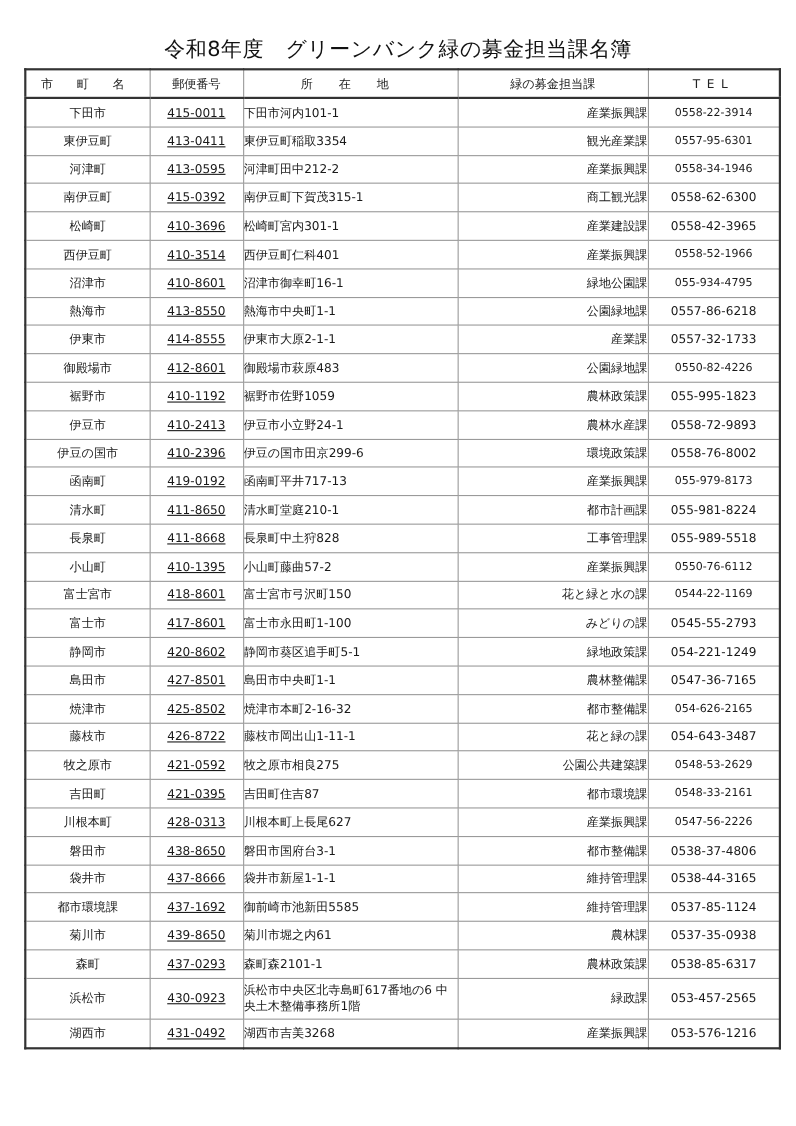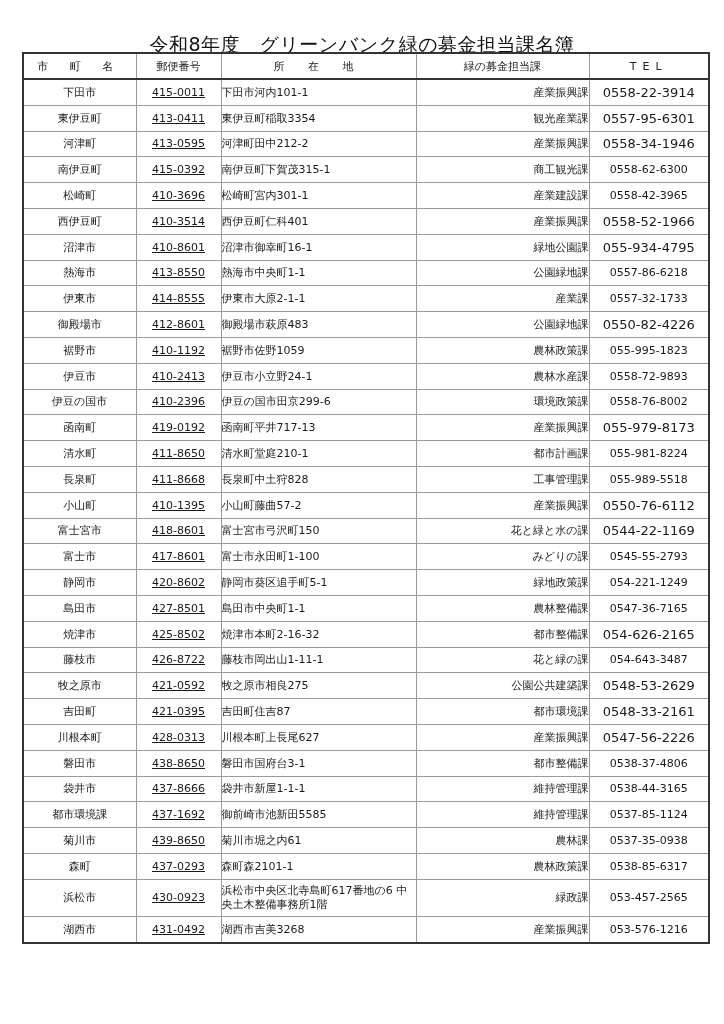--- a/index.html
+++ b/index.html
@@ -7,21 +7,21 @@
       width: 724px; height: 1024px; position: relative; overflow: hidden;
       font-family: "DejaVu Sans", "Liberation Sans", sans-serif;
       color: #1a1a1a;
     }
     .title {
       position: absolute; left: 0; top: 32px; width: 724px;
       text-align: center; font-size: 19px; letter-spacing: 0.5px;
       color: #111;
     }
     table.roster {
-      position: absolute; left: 22px; top: 52px;
+      position: absolute; left: 22px; top: 62px;
       width: 686px; border-collapse: collapse;
       border: 2px solid #333;
       table-layout: fixed;
     }
     table.roster th, table.roster td {
       border: 1px solid #9a9a9a;
       font-weight: normal;
       padding: 0;
       height: 24.8px;
       font-size: 11px;
@@ -36,21 +36,21 @@
       color: #222;
     }
     th.h-name { letter-spacing: 9px; }
     th.h-addr { letter-spacing: 10px; }
     th.h-tel { letter-spacing: 6px; font-size: 12px; margin-top: 28px; }
     td.c-name { text-align: center; }
     td.c-zip { text-align: center; font-size: 11.5px; text-decoration: underline; }
     td.c-addr { text-align: left; padding-left: 3px; font-size: 11px; }
     td.c-dept { text-align: right; padding-left: 3px; font-size: 11px; }
     td.c-tel { text-align: center; font-size: 11.5px; }
-    td.c-tel.big { font-size: 13px; }
+    td.c-tel.big { font-size: 10px; }
     tr.tall td { height: 36px; white-space: normal; line-height: 14px; }
     col.w1 { width: 113px; }
     col.w2 { width: 85px; }
     col.w3 { width: 195px; }
     col.w4 { width: 173px; }
     col.w5 { width: 120px; }
   </style>
 </head>
 <body>
 

